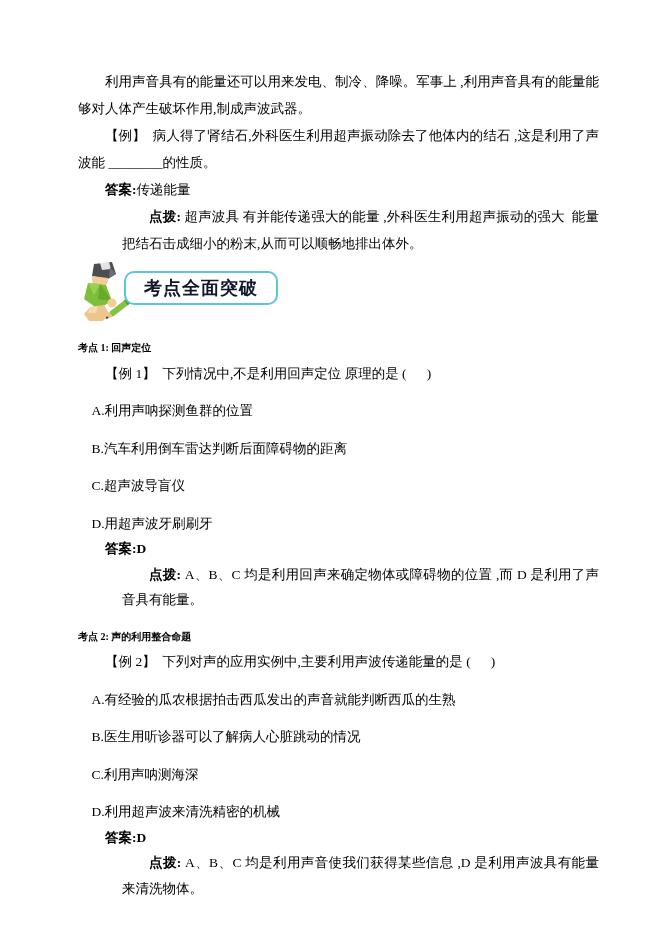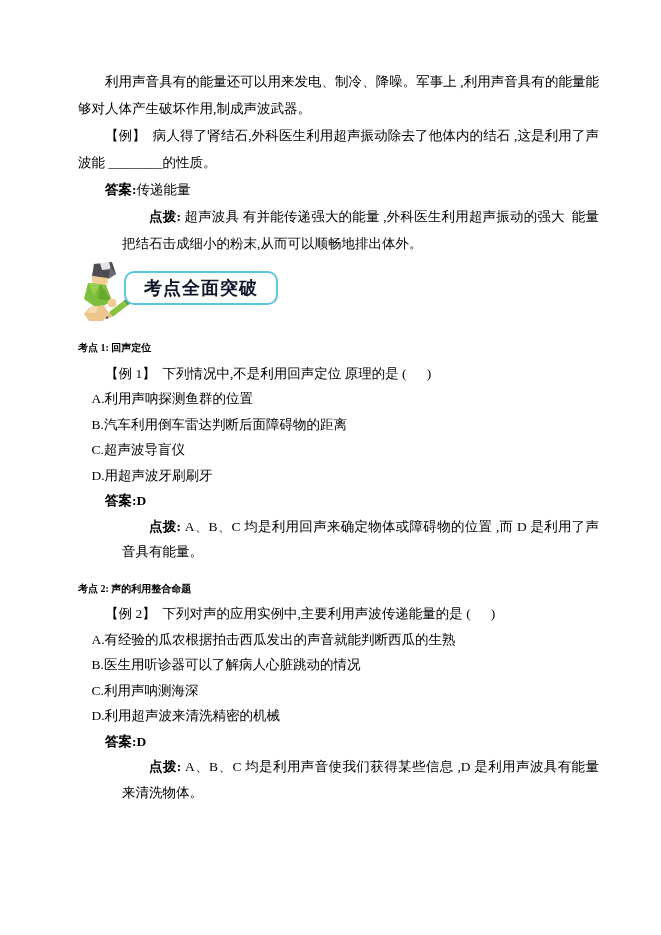--- a/index.html
+++ b/index.html
@@ -24,21 +24,21 @@
   .sec1{line-height:27px;}
   .sec2{line-height:25.5px;}
   .blk{margin:0;}
   .para{text-indent:2em;}
   .answer{text-indent:2em;}
   .answer .lbl{font-weight:bold;margin-top:32px;}
   .answer.boldval span.val{font-weight:bold;}
   .hint{text-indent:2em;margin-left:44px;}
   .hint .lbl{font-weight:bold;}
   .heading{font-weight:bold;text-indent:0;margin-top:11px;font-size:10px;}
-  .option{text-indent:1em;}
+  .option{text-indent:1em;margin-top:12px;}
   
   .badge-row{
     position:relative;
     height:56px;
     margin:8px 0 14px 0;
   }
   .badge-mascot{
     position:absolute;
     left:-2px;top:-4px;
     width:62px;height:64px;

